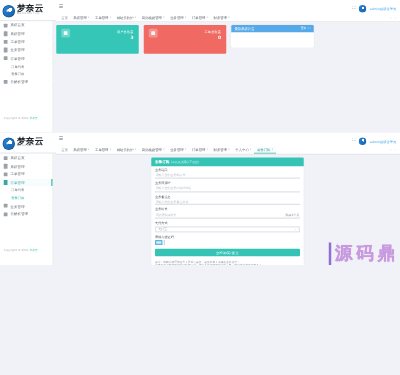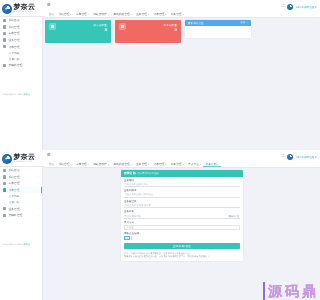--- a/index.html
+++ b/index.html
@@ -3,21 +3,21 @@
 <meta charset="utf-8">
 <style>
   * { box-sizing: border-box; margin:0; padding:0; }
   html,body { width:320px; height:300px; overflow:hidden; }
   body {
     font-family: "DejaVu Sans", "Liberation Sans", sans-serif;
     background:#f1f2f7;
     font-size:3.2px;
     -webkit-font-smoothing:antialiased;
   }
-  .shot { position:relative; width:320px; height:150px; overflow:hidden; background:#f1f2f7; }
+  .shot { position:relative; width:320px; height:106px; overflow:hidden; background:#f1f2f7; }
 
   
   .topbar { position:absolute; left:0; top:0; width:320px; height:17px; background:#ffffff; border-bottom:0.4px solid #e7e8ed; }
   .brand { position:absolute; left:2px; top:1px; width:43px; height:15px; display:flex; align-items:center; gap:1.5px; }
   .brand-mark { width:10px; height:10px; border-radius:50%; background:#1a6fc4;
      background-image:radial-gradient(circle at 62% 38%, #ffffff 0 1.6px, rgba(255,255,255,0) 1.7px),
        linear-gradient(130deg,#2a86d8 0%,#1560a8 100%);
      box-shadow:inset 0 0 0 0.6px #0d4f90; position:relative; flex:0 0 auto;}
   .brand-mark:after{content:"";position:absolute;left:2.6px;top:3.4px;width:5.4px;height:2.2px;border-radius:60% 40% 50% 50%;background:rgba(255,255,255,.85);transform:rotate(-18deg);}
   .brand-txt { display:flex; flex-direction:column; line-height:1; }

